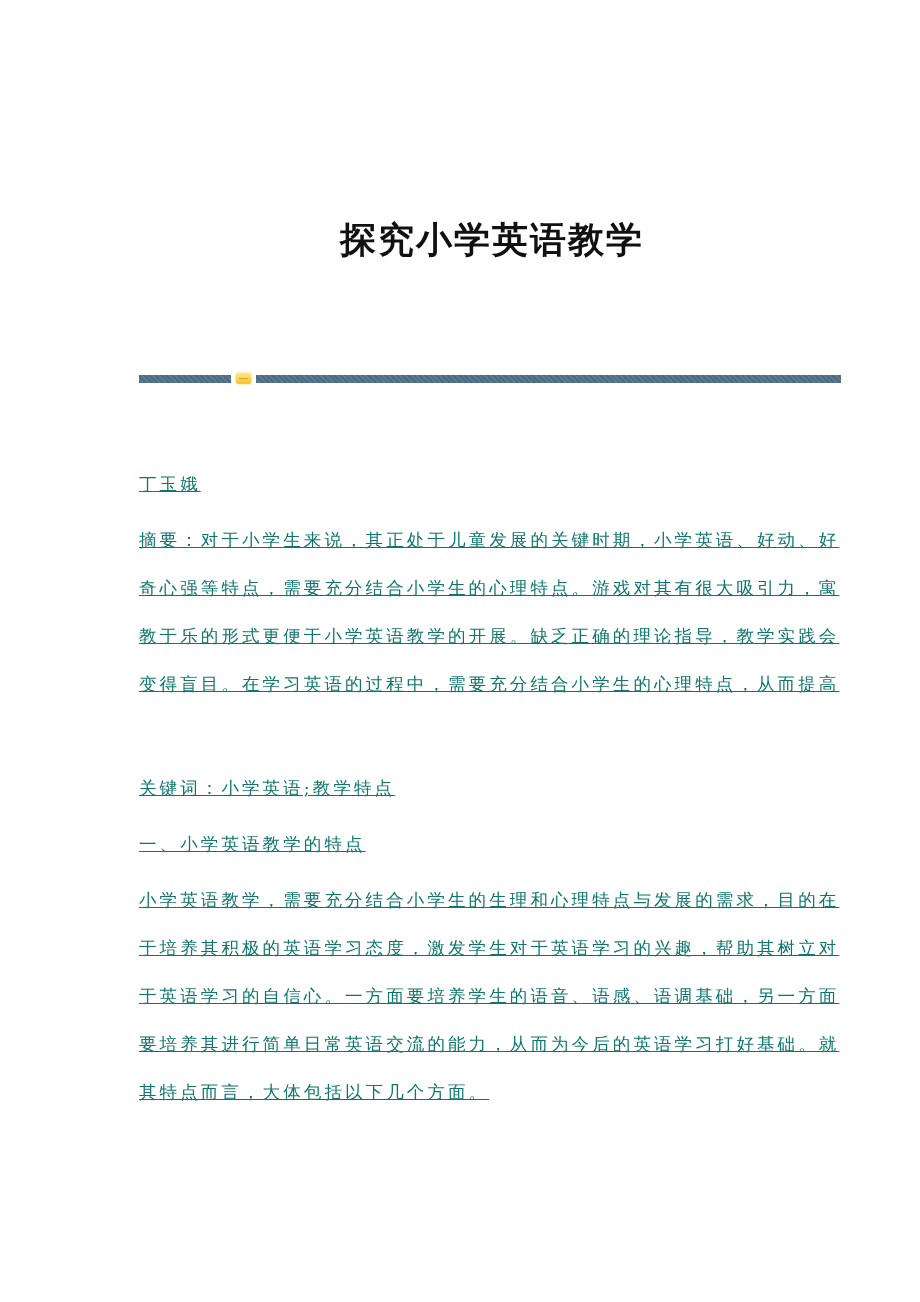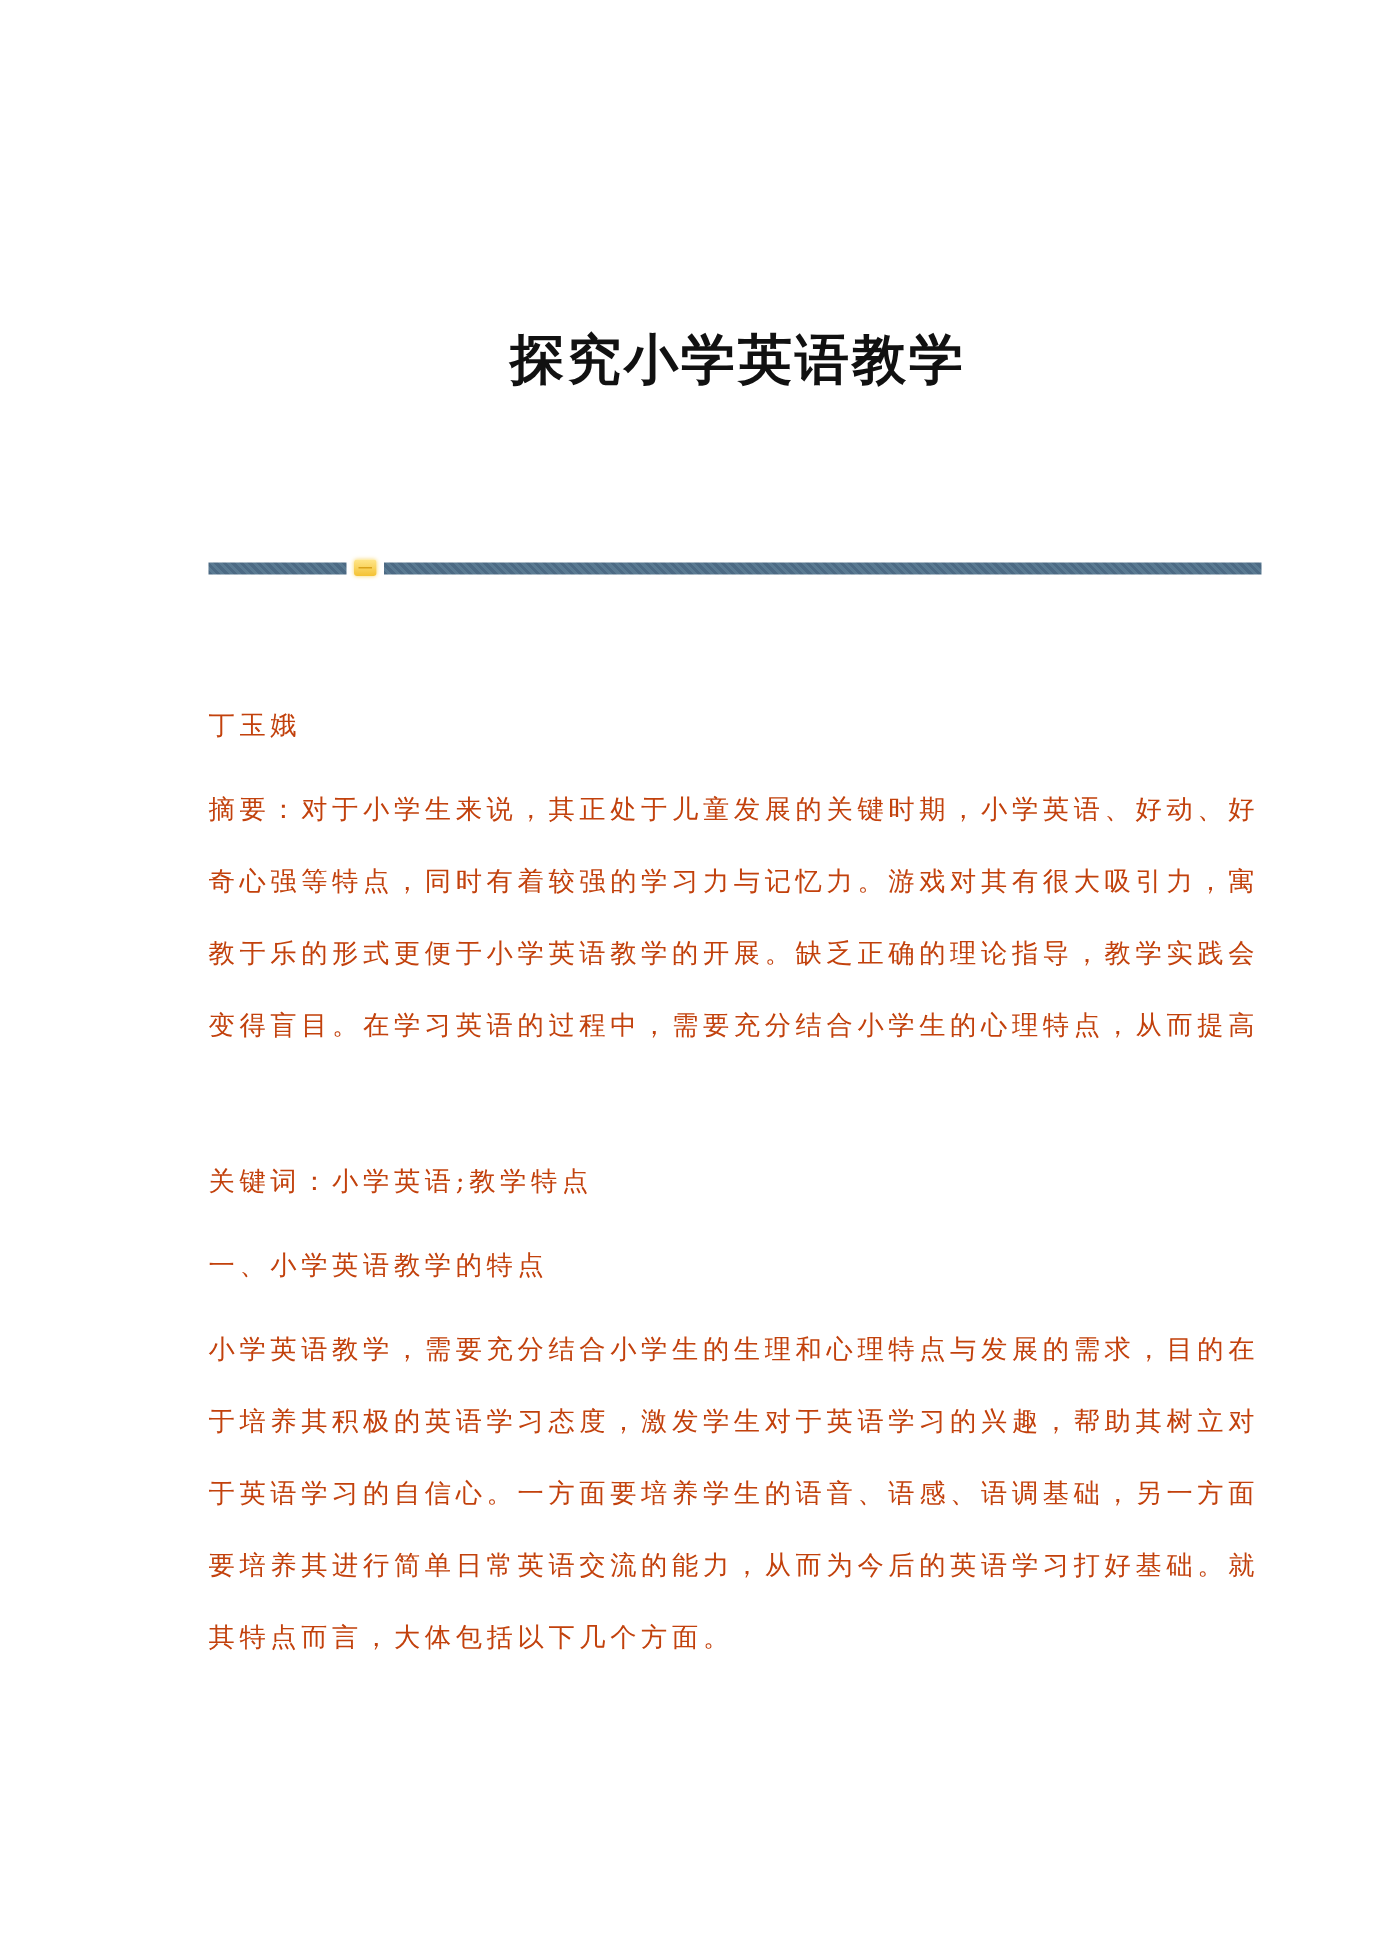--- a/index.html
+++ b/index.html
@@ -11,21 +11,21 @@
   .divider .bar-left { position: absolute; left: 0; top: 0; width: 92px; height: 8px;
            background: repeating-linear-gradient(45deg,#4c6a84 0 2px,#5a7a92 2px 4px); }
   .divider .bar-right { position: absolute; left: 117px; top: 0; right: 0; height: 8px;
            background: repeating-linear-gradient(45deg,#4c6a84 0 2px,#5a7a92 2px 4px); }
   .divider .badge { position: absolute; left: 97px; top: -2px; width: 15px; height: 11px;
            background: linear-gradient(#ffe68a,#f4c233); border-radius: 2px;
            box-shadow: 0 0 3px #f6d56a; }
   .divider .badge::after { content: ""; position: absolute; left: 3px; right: 3px; top: 5px;
            height: 1px; background: #d9a21a; }
   .body-text { position: absolute; left: 139px; width: 640px; font-size: 17.5px; line-height: 48px;
-           letter-spacing: 3.1px; color: #c2410c; }
+           letter-spacing: 3.1px; color: #0f766e; text-decoration: underline; }
   .line { height: 48px; white-space: nowrap; }
   .author { top: 460px; }
   .abstract { top: 516px; }
   .keywords { top: 764px; }
   .section { top: 820px; }
   .para { top: 876px; }
 </style>
 </head>
 <body>
 
@@ -36,21 +36,21 @@
   <div class="badge"></div>
   <div class="bar-right"></div>
 </div>
 
 <div class="body-text author">
   <div class="line">丁玉娥</div>
 </div>
 
 <div class="body-text abstract">
   <div class="line">摘要：对于小学生来说，其正处于儿童发展的关键时期，小学英语、好动、好</div>
-  <div class="line">奇心强等特点，同时有着较强的学习力与记忆力。游戏对其有很大吸引力，寓</div>
+  <div class="line">奇心强等特点，需要充分结合小学生的心理特点。游戏对其有很大吸引力，寓</div>
   <div class="line">教于乐的形式更便于小学英语教学的开展。缺乏正确的理论指导，教学实践会</div>
   <div class="line">变得盲目。在学习英语的过程中，需要充分结合小学生的心理特点，从而提高</div>
 </div>
 
 <div class="body-text keywords">
   <div class="line">关键词：小学英语;教学特点</div>
 </div>
 
 <div class="body-text section">
   <div class="line">一、小学英语教学的特点</div>

